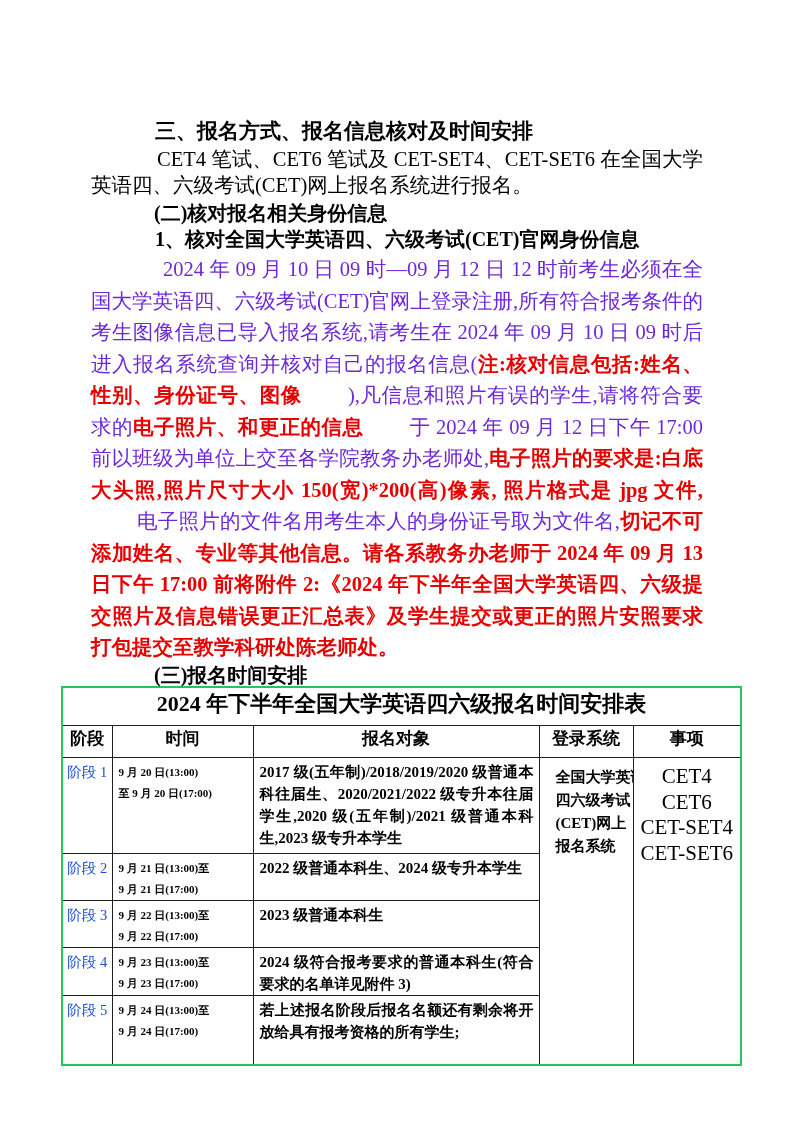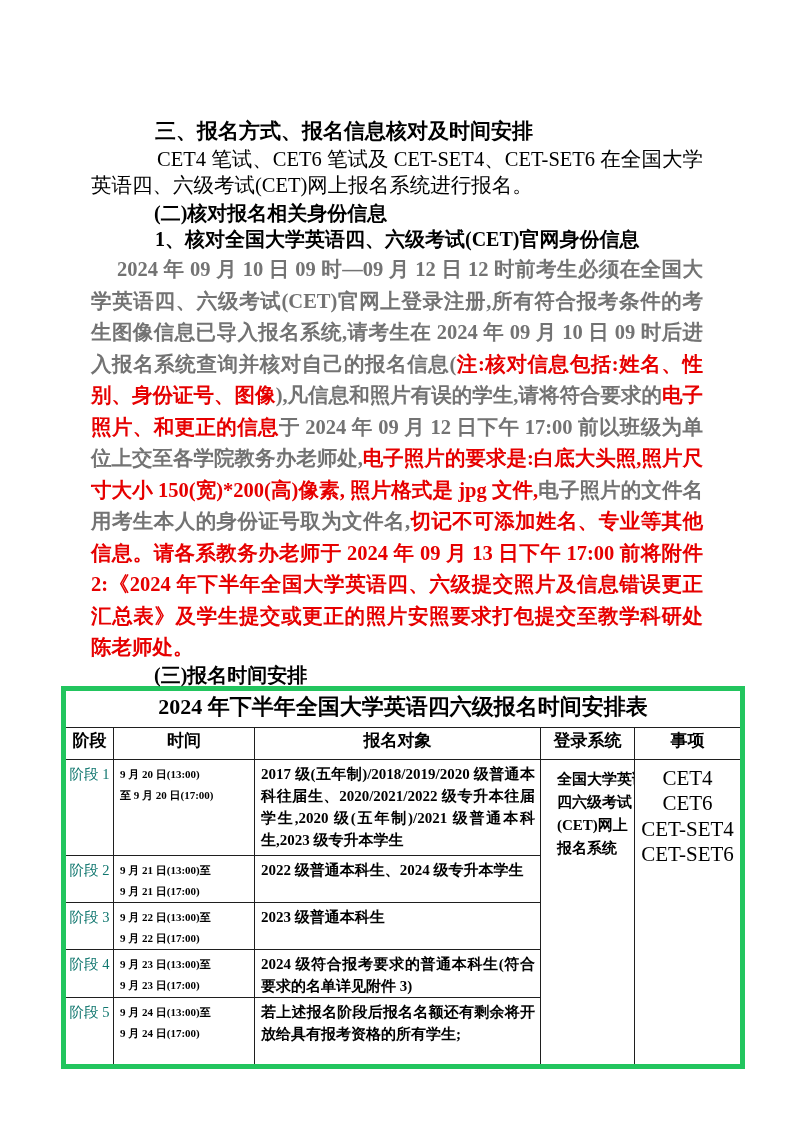--- a/index.html
+++ b/index.html
@@ -7,36 +7,36 @@
     width:793px;height:1122px;background:#ffffff;position:relative;
     font-family:"Liberation Serif","DejaVu Serif",serif;
     color:#000;
   }
   .doc{position:absolute;left:91px;top:0;width:612px;}
   .h-main{margin:120px 0 0 64px;font-size:21px;line-height:23px;font-weight:bold;}
   .h-sub{margin:4px 0 0 63px;font-size:20px;line-height:23px;font-weight:bold;}
   .h-item{margin:3px 0 0 64px;font-size:20px;line-height:23px;font-weight:bold;}
   .para-method{margin-top:3px;font-size:20.5px;line-height:26px;text-indent:66px;text-align:justify;}
   .para-verify{margin-top:3px;font-size:20.5px;line-height:31.5px;text-indent:26px;text-align:justify;}
-  .seg-black{color:#737373;font-weight:bold;}
+  .seg-black{color:#6d28d9;font-weight:normal;margin-left:46px;}
   .seg-red{color:#e60000;font-weight:bold;}
   .h-sub3{margin:0 0 0 63px;font-size:20px;line-height:22px;font-weight:bold;}
 
   table.sched{
     border-collapse:collapse;table-layout:fixed;
     margin:0 0 0 -30px;width:679px;
-    border:5px solid #22c55e;
+    border:2px solid #22c55e;
   }
   table.sched td{border:1.5px solid #1f1f1f;vertical-align:top;overflow:hidden;}
   .r-title{height:39px;}
   .r-head{height:32px;}
   .r1{height:96px;} .r2{height:42px;} .r3{height:44px;} .r4{height:47px;padding-left:28px;} .r5{height:69px;}
   td.title-cell{font-size:22px;font-weight:bold;text-align:center;vertical-align:middle;}
   td.head-cell{font-size:17px;font-weight:bold;text-align:center;vertical-align:middle;}
-  td.stage-cell{font-size:14.5px;color:#0f766e;text-align:center;padding-top:5px;}
+  td.stage-cell{font-size:14.5px;color:#1d4ed8;text-align:center;padding-top:5px;}
   td.time-cell{font-size:11px;font-weight:bold;padding:4px 2px 0 6px;}
   .time-line{white-space:nowrap;line-height:21px;}
   td.target-cell{font-size:15px;font-weight:bold;padding:3px 5px 0 6px;text-align:justify;line-height:22px;}
   td.login-cell{font-size:15px;font-weight:bold;padding:8px 2px 0 16px;}
   .login-line{line-height:23px;white-space:nowrap;}
   td.items-cell{text-align:center;padding-top:6px;}
   .item-line{font-size:21px;line-height:25.5px;}
 </style>
 </head>
 <body>

